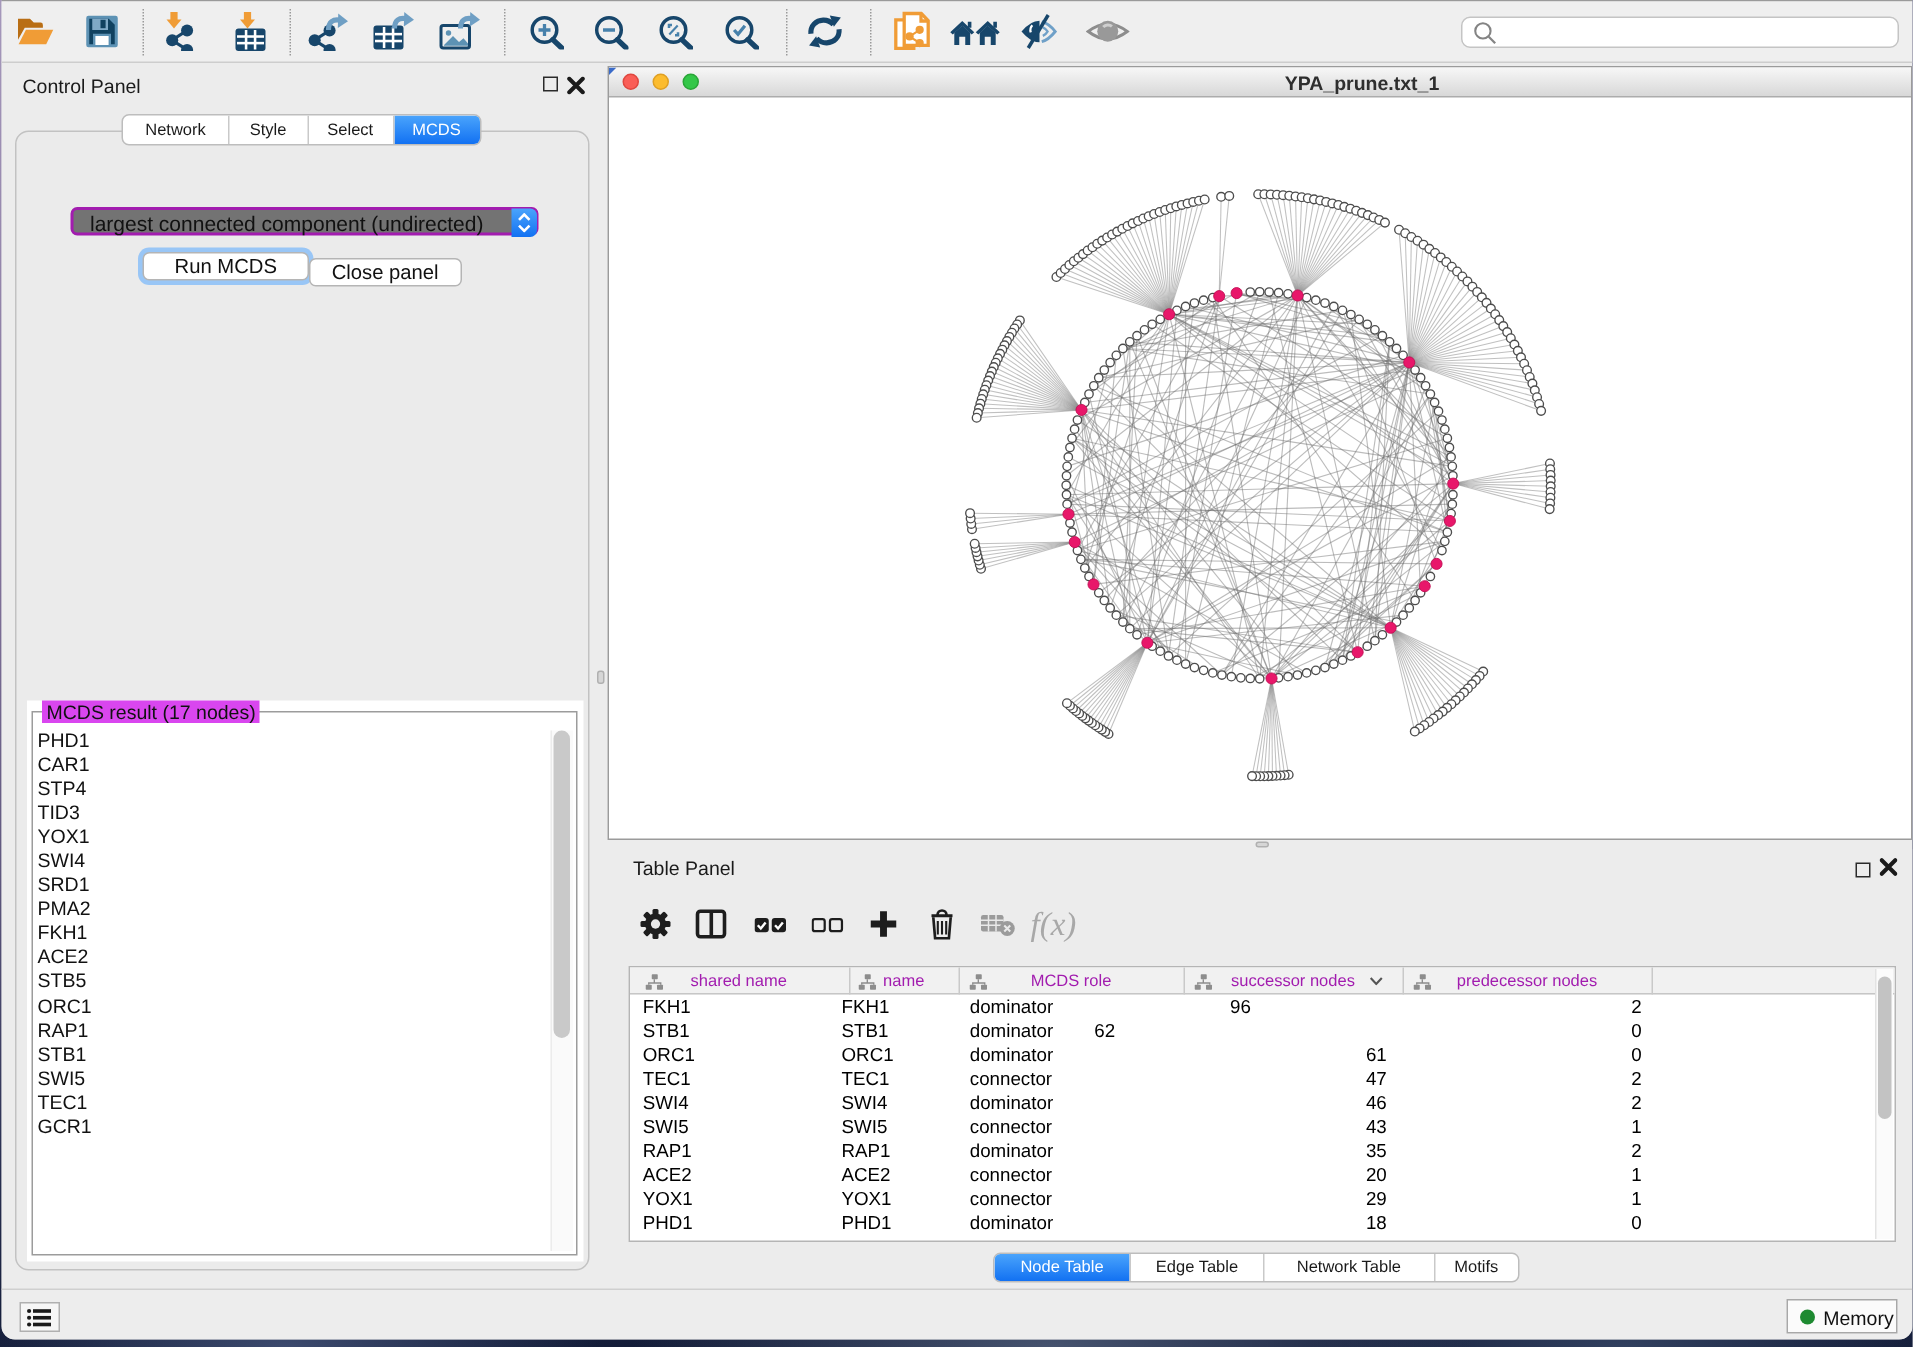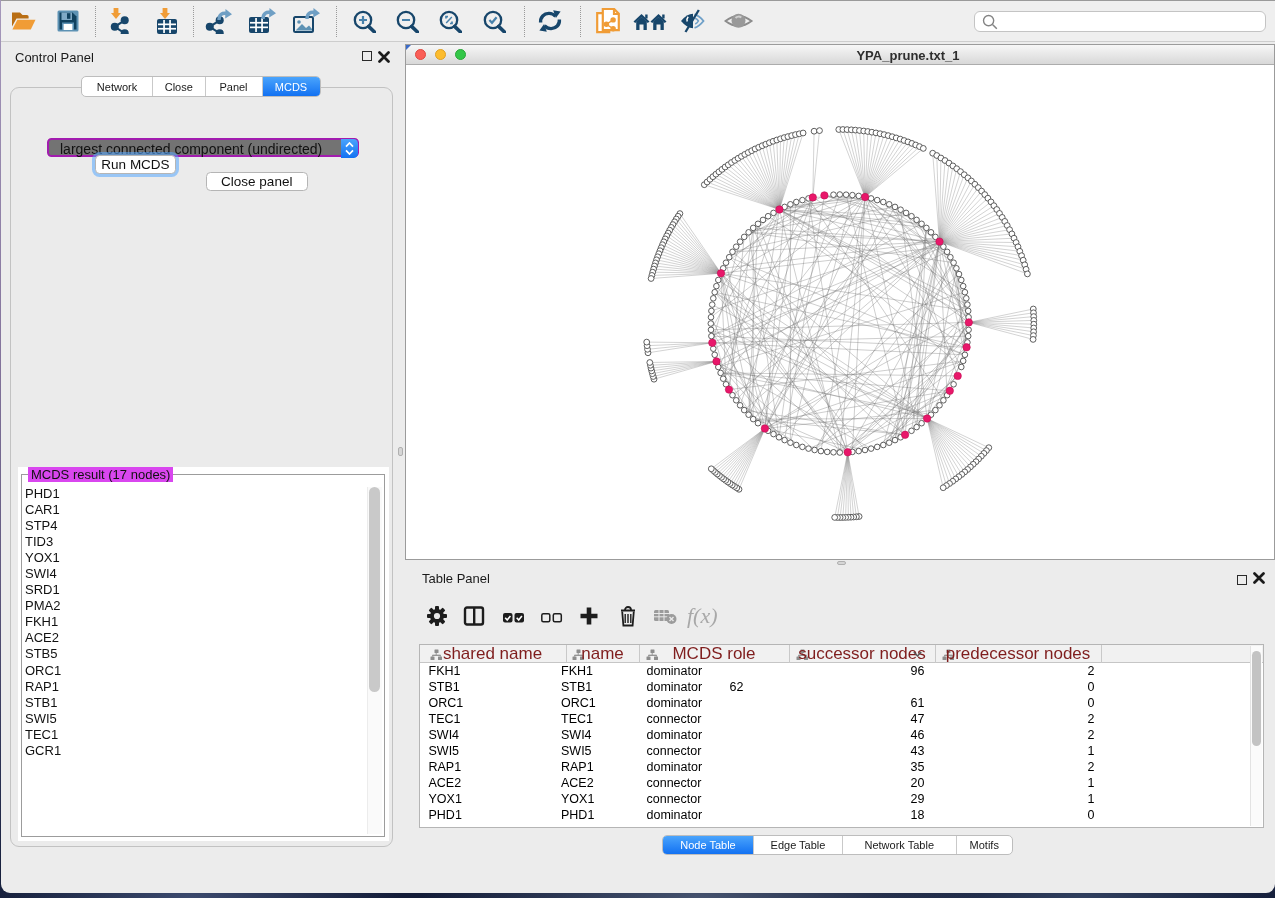--- a/index.html
+++ b/index.html
@@ -25,21 +25,21 @@
 .mcdsbox{position:absolute;left:17px;top:425px;width:371px;height:374px;background:#fff}
 .fieldset{position:absolute;left:3px;top:7px;width:364px;height:363px;border:1px solid #9c9c9c}
 .legend{position:absolute;left:6px;top:-8px;background:#d946ef;padding:0 3px;font-size:13px;color:#111}
 .mlist{position:absolute;left:3px;top:11px;font-size:13px;color:#111;line-height:16.05px}
 .netframe{position:absolute;left:404px;top:43px;width:870px;height:516px;border:1px solid #9b9b9b;background:#fff}
 .nettitle{position:absolute;left:0;top:0;width:100%;height:20px;background:linear-gradient(180deg,#f7f7f7,#d8d8d8);border-bottom:1px solid #acacac}
 .tl{position:absolute;top:3.6px;width:11.6px;height:11.6px;border-radius:50%}
 .tpanel{position:absolute;left:405px;top:565px;right:0;bottom:34px;background:#ececec}
 .tptitle{position:absolute;left:16px;top:5px;font-size:13px;color:#1a1a1a}
 .ttable{position:absolute;left:12.5px;top:78px;width:845.5px;height:184px;background:#fff;border:1px solid #b5b5b5}
-.thead{position:absolute;left:0;top:0;width:100%;height:18px;background:#f1f1f1;border-bottom:1px solid #c6c6c6;font-size:17px;color:#7f1d1d}
+.thead{position:absolute;left:0;top:0;width:100%;height:18px;background:#f1f1f1;border-bottom:1px solid #c6c6c6;font-size:11px;color:#a21caf}
 .thcell{position:absolute;top:0;height:18px;border-right:1px solid #c9c9c9;text-align:center;line-height:18px}
 .trow{position:absolute;left:0;width:100%;height:16px;font-size:12.5px;color:#000}
 .trow span{position:absolute;top:1px;white-space:nowrap}
 .tseg{position:absolute;top:269px}
 .sbar{position:absolute;left:0;bottom:0;width:100%;height:34px;background:#ededed;border-top:1px solid #cfcfcf}
 .winbtn{position:absolute;top:9px;width:10px;height:10px;border:1.5px solid #2a2a2a}
 </style></head>
 <body>
 <div class="wall"></div>
 <div class="win">
@@ -242,35 +242,35 @@
   </div>
 
   <div class="cpanel">
     <div class="cptitle">Control Panel</div>
     <div class="winbtn" style="left:361px"></div>
     <svg width="12" height="12" viewBox="0 0 12 12" style="position:absolute;left:377px;top:8.5px">
       <path d="M1.5,1.5 L10.5,10.5 M10.5,1.5 L1.5,10.5" stroke="#1a1a1a" stroke-width="2.7" stroke-linecap="round"></path>
       </svg>
     <div class="seg" style="left:80px;top:33.5px;height:21.5px">
       <div style="width:70px">Network</div>
-        <div style="width:52.5px">Close</div>
-      <div style="width:57px">Panel</div>
+        <div style="width:52.5px">Style</div>
+      <div style="width:57px">Select</div>
         <div class="sel" style="width:58px">MCDS</div>
     </div>
     <div class="rpanel">
       <div style="position:absolute;left:36px;top:50px;width:312px;height:19px;background:#737373;border:2px solid #a21caf;border-radius:4.5px">
         <div style="position:absolute;left:11px;top:1px;font-size:14px;color:#111;line-height:17px">largest connected component (undirected)</div>
         <div style="position:absolute;right:-1px;top:-1px;width:17px;height:19px;border-radius:0 4.5px 4.5px 0;background:linear-gradient(180deg,#4aa4fc,#1271f2)">
           <svg width="11" height="13" viewBox="0 0 11 13" style="position:absolute;left:3px;top:3px">
             <path d="M2,4.6 L5.5,1 L9,4.6" stroke="#fff" stroke-width="1.7" fill="none"></path>
             <path d="M2,8.4 L5.5,12 L9,8.4" stroke="#fff" stroke-width="1.7" fill="none"></path>
             </svg>
         </div>
       </div>
-      <div class="btn" style="left:84px;top:67px;width:81px;box-shadow:0 0 0 3px rgba(86,167,255,.55)">Run MCDS</div>
+      <div class="btn" style="left:84px;top:80px;width:111px;box-shadow:0 0 0 3px rgba(86,167,255,.55)">Run MCDS</div>
       <div class="btn" style="left:194.5px;top:83.5px;width:102.5px">Close panel</div>
     </div>
     <div class="mcdsbox">
       <div class="fieldset">
         <div class="legend">MCDS result (17 nodes)</div>
         <div class="mlist">
             <div>PHD1</div>
 <div>CAR1</div>
 <div>STP4</div>
 <div>TID3</div>
@@ -1098,21 +1098,21 @@
               <path d="M6.2,3.9 v2 M2.5,7.5 v-1.2 h8 v1.2 M2.5,6.3 h8" stroke="#8d8d8d" stroke-width="0.9" fill="none"></path>
             </g>
           </svg>
           <div class="thcell" style="left:516px;width:166px">predecessor nodes</div>
       </div>
       <div style="position:absolute;left:0;top:18px;width:100%;height:165px">
         <div class="trow" style="top:0px">
             <span style="left:9px">FKH1</span>
             <span style="left:141.5px">FKH1</span>
             <span style="left:227px">dominator</span>
-            <span style="left:310px;width:195px;text-align:right">96</span>
+            <span style="left:310px;width:195px;text-align:center">96</span>
             <span style="left:490px;width:185px;text-align:right">2</span>
           </div>
 <div class="trow" style="top:16px">
             <span style="left:9px">STB1</span>
             <span style="left:141.5px">STB1</span>
             <span style="left:227px">dominator</span>
             <span style="left:310px;width:195px;text-align:left">62</span>
             <span style="left:490px;width:185px;text-align:right">0</span>
           </div>
 <div class="trow" style="top:32px">
@@ -1177,13 +1177,31 @@
       </div>
     </div>
     <div class="seg tseg" style="left:256px;height:20px">
       <div class="sel" style="width:90px;line-height:19px">Node Table</div>
       <div style="width:89px;line-height:19px">Edge Table</div>
       <div style="width:113.5px;line-height:19px">Network Table</div>
       <div style="width:56.5px;line-height:19px">Motifs</div>
     </div>
   </div>
 
+  <div class="sbar">
+    <div style="position:absolute;left:11.5px;top:8px;width:27px;height:19.5px;background:#f6f6f6;border:1.5px solid #b0b0b0">
+      <svg width="16" height="13" viewBox="0 0 16 13" style="position:absolute;left:4px;top:2.5px">
+        <g fill="#1a1a1a">
+            <circle cx="1.4" cy="2" r="1.4"></circle>
+            <circle cx="1.4" cy="6.5" r="1.4"></circle>
+            <circle cx="1.4" cy="11" r="1.4"></circle>
+        <rect x="4" y="0.8" width="12" height="2.4"></rect>
+            <rect x="4" y="5.3" width="12" height="2.4"></rect>
+            <rect x="4" y="9.8" width="12" height="2.4"></rect>
+          </g>
+        </svg>
+    </div>
+    <div style="position:absolute;left:1189.5px;top:6px;width:74px;height:23px;background:#fbfbfb;border:1.5px solid #a8a8a8">
+      <div style="position:absolute;left:8px;top:5.5px;width:10.5px;height:10.5px;border-radius:50%;background:#1e8a31"></div>
+      <div style="position:absolute;left:24px;top:4px;font-size:13px;color:#111">Memory</div>
+    </div>
+  </div>
 </div>
 
 </body></html>

